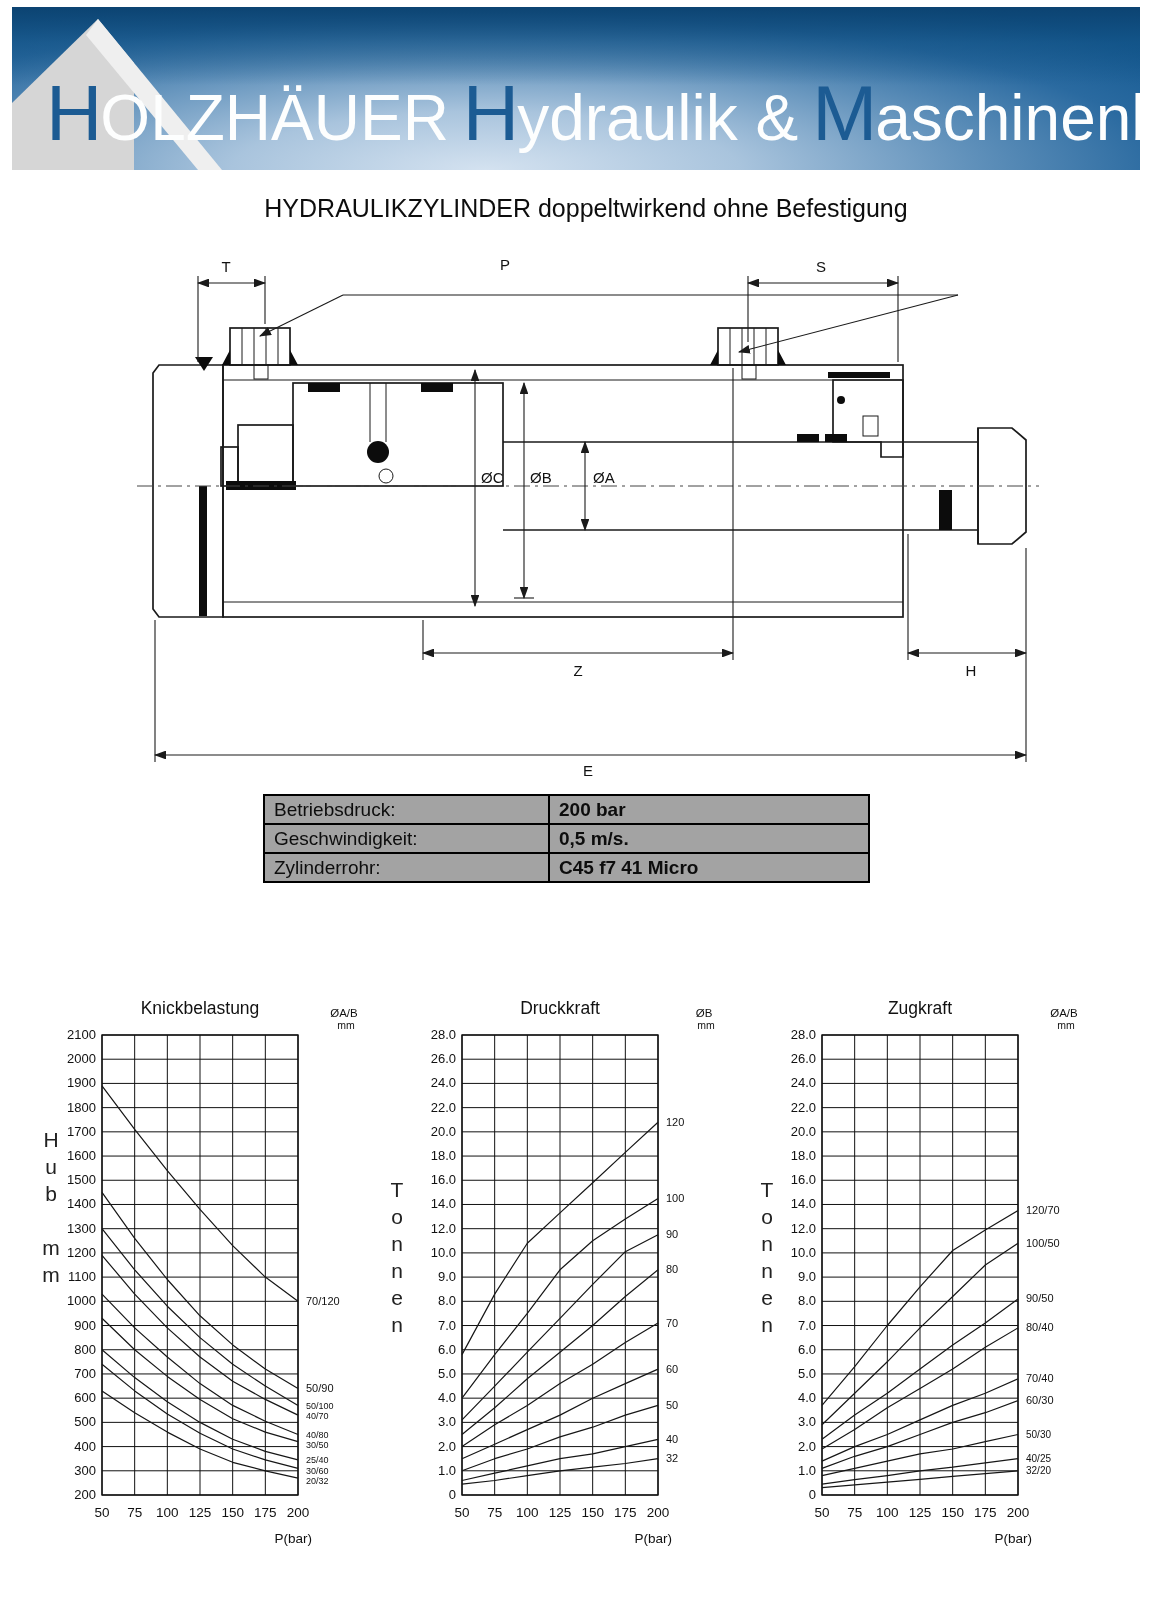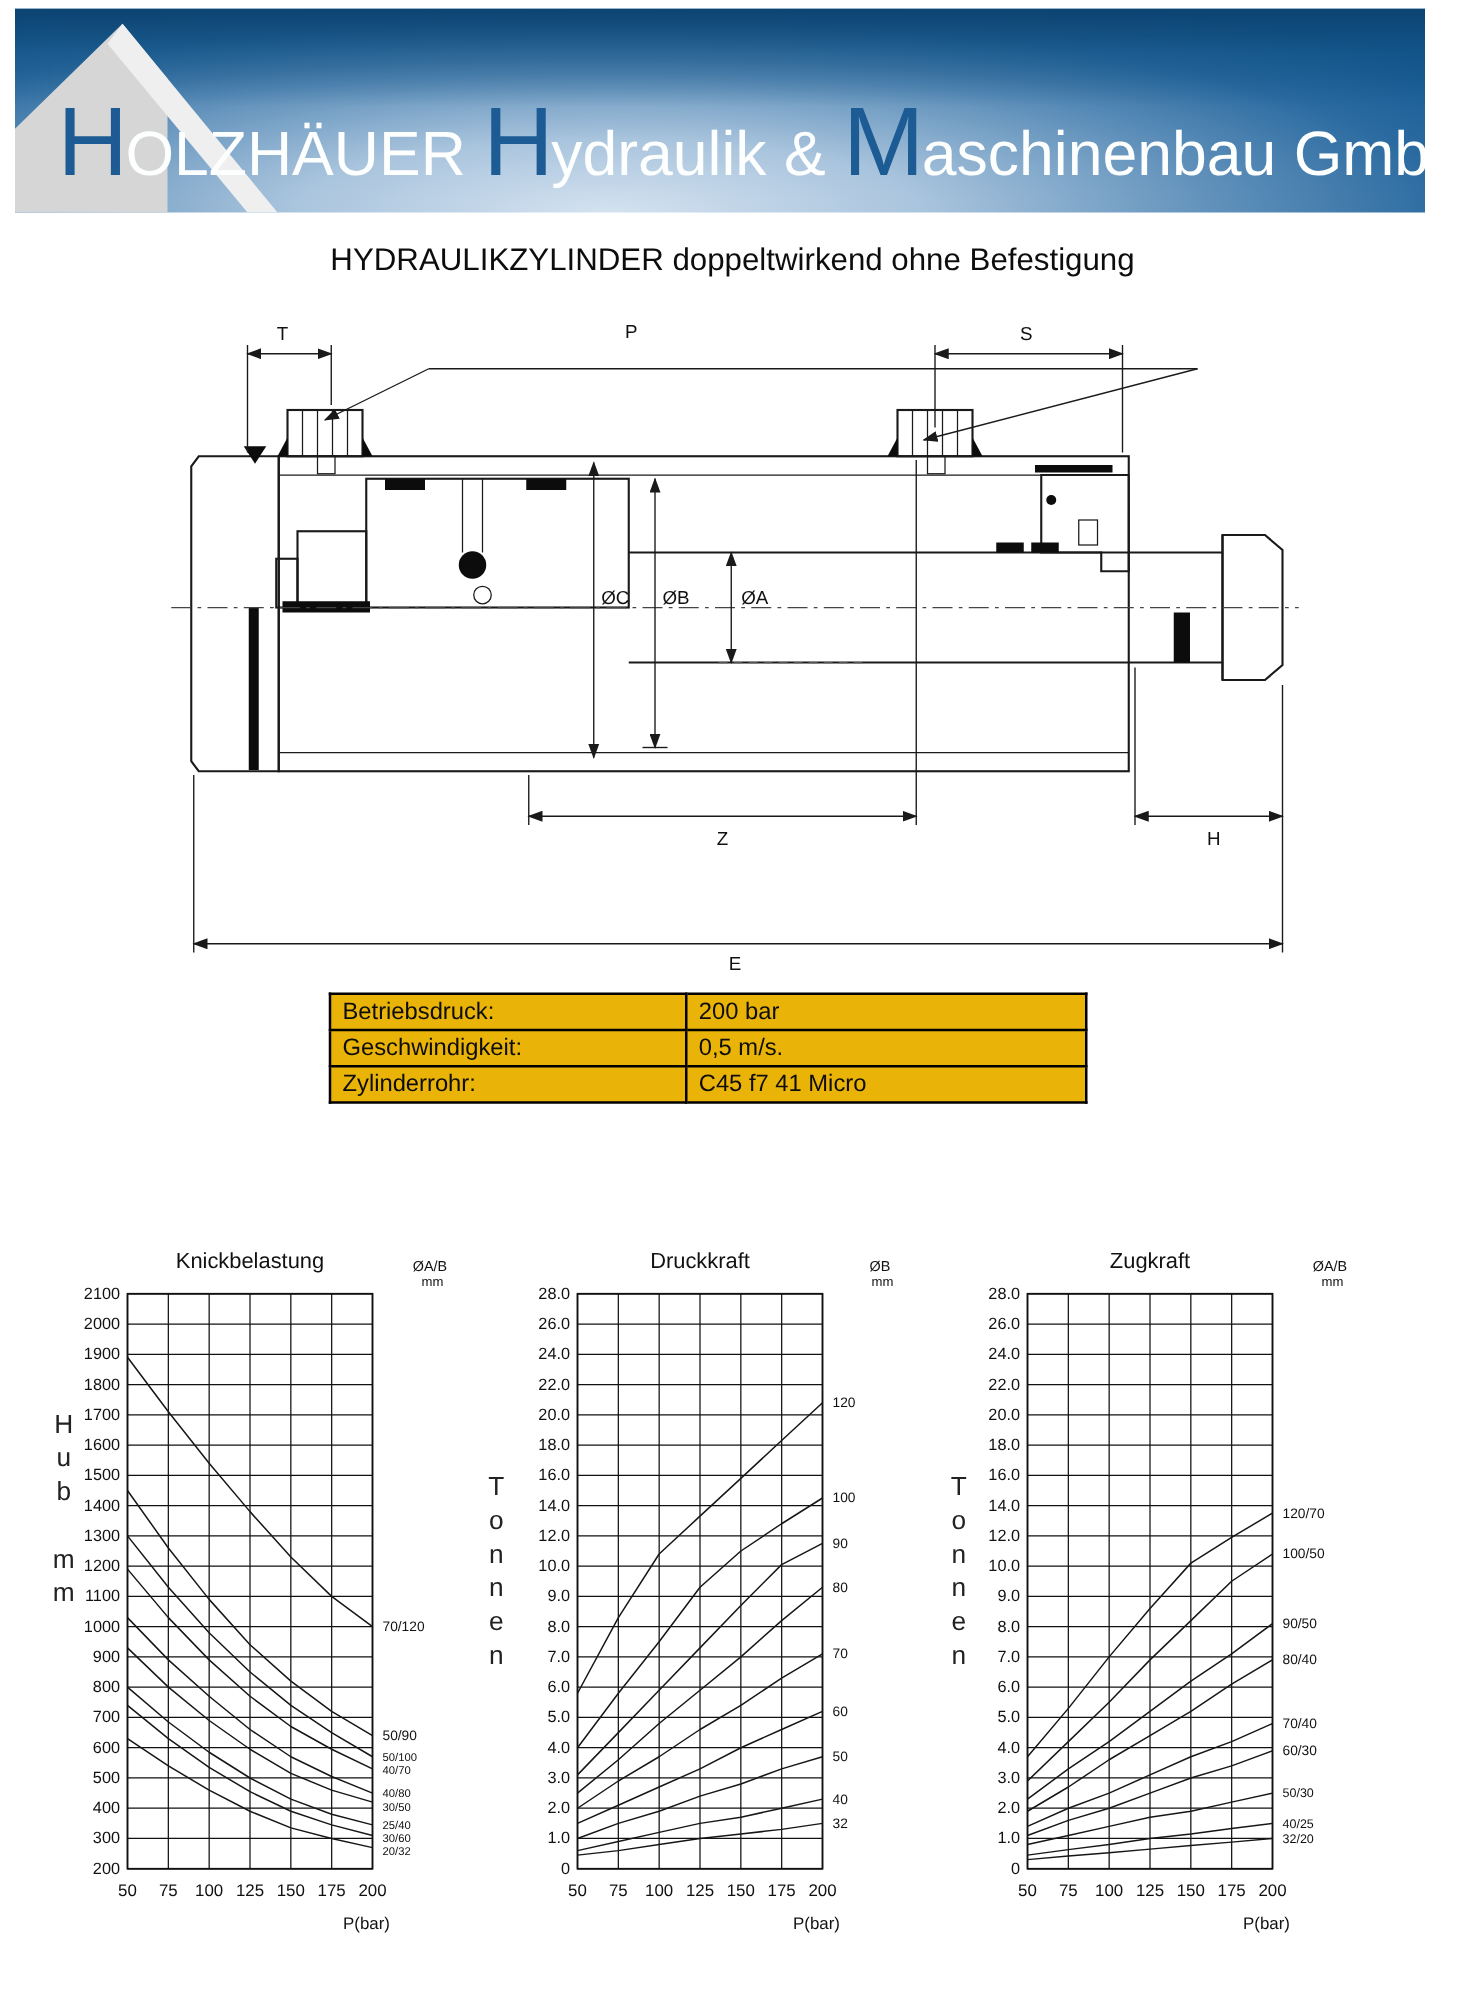--- a/index.html
+++ b/index.html
@@ -8,43 +8,43 @@
 
   
   .banner{position:absolute;left:12px;top:7px;width:1128px;height:163px;
     background-image:
       linear-gradient(to bottom, rgba(11,66,112,.95) 0%, rgba(17,80,130,.55) 22%, rgba(40,100,150,0) 48%),
       radial-gradient(ellipse 75% 120% at 42% 100%, #d4e2f0 0%, #a9c4dd 30%, #5f90ba 58%, #2a6aa0 80%, #155a92 100%);
     overflow:hidden;}
   .house{position:absolute;left:0;top:0;}
   .logo-line{position:absolute;left:34px;bottom:18px;white-space:nowrap;line-height:1;}
   .logo-big{font-size:78px;color:#1c5b93;letter-spacing:-2px;}
-  .logo-small{font-size:50px;color:#fdfefe;letter-spacing:0px;}
+  .logo-small{font-size:64px;color:#fdfefe;letter-spacing:0px;}
   .logo-gap{display:inline-block;width:14px;}
 
   
   .doc-title{position:absolute;left:0;top:194px;width:100%;text-align:center;
     box-sizing:border-box;font-size:25px;color:#0d0d0d;}
 
   
   .drawing{position:absolute;left:133px;top:250px;}
   .drawing .ln{stroke:#1a1a1a;stroke-width:1.7;fill:none;}
   .drawing .thin{stroke:#1a1a1a;stroke-width:1;fill:none;}
   .drawing .blk{fill:#0c0c0c;stroke:none;}
   .drawing .dim{stroke:#1a1a1a;stroke-width:1.1;fill:none;}
   .drawing text{font-family:"Liberation Sans",sans-serif;font-size:15px;fill:#111;}
   .drawing .center{stroke:#444;stroke-width:1;stroke-dasharray:16 5 3 5;fill:none;}
   .drawing .dash{stroke:#555;stroke-width:1;stroke-dasharray:7 5;fill:none;}
 
   
   .specs{position:absolute;left:263px;top:794px;border-collapse:collapse;
     font-size:19px;color:#0d0d0d;}
-  .specs td{border:2px solid #000;height:25px;padding:1px 9px;background:#eab308;}
+  .specs td{border:2px solid #000;height:25px;padding:1px 9px;background:#a3a3a3;}
   .specs td.lbl{width:265px;}
-  .specs td.val{width:300px;}
+  .specs td.val{width:300px;font-weight:bold;}
 
   
   .chart{position:absolute;top:993px;}
   #chart0{left:56px;} #chart1{left:416px;} #chart2{left:776px;}
   .chart text{font-family:"Liberation Sans",sans-serif;fill:#111;}
   .vlabel{position:absolute;width:30px;text-align:center;font-size:21px;
     line-height:27px;color:#222;white-space:pre-line;}
   #vlabel-hub{left:36px;top:1126px;}
   #vlabel-t1{left:382px;top:1176px;}
   #vlabel-t2{left:752px;top:1176px;}

